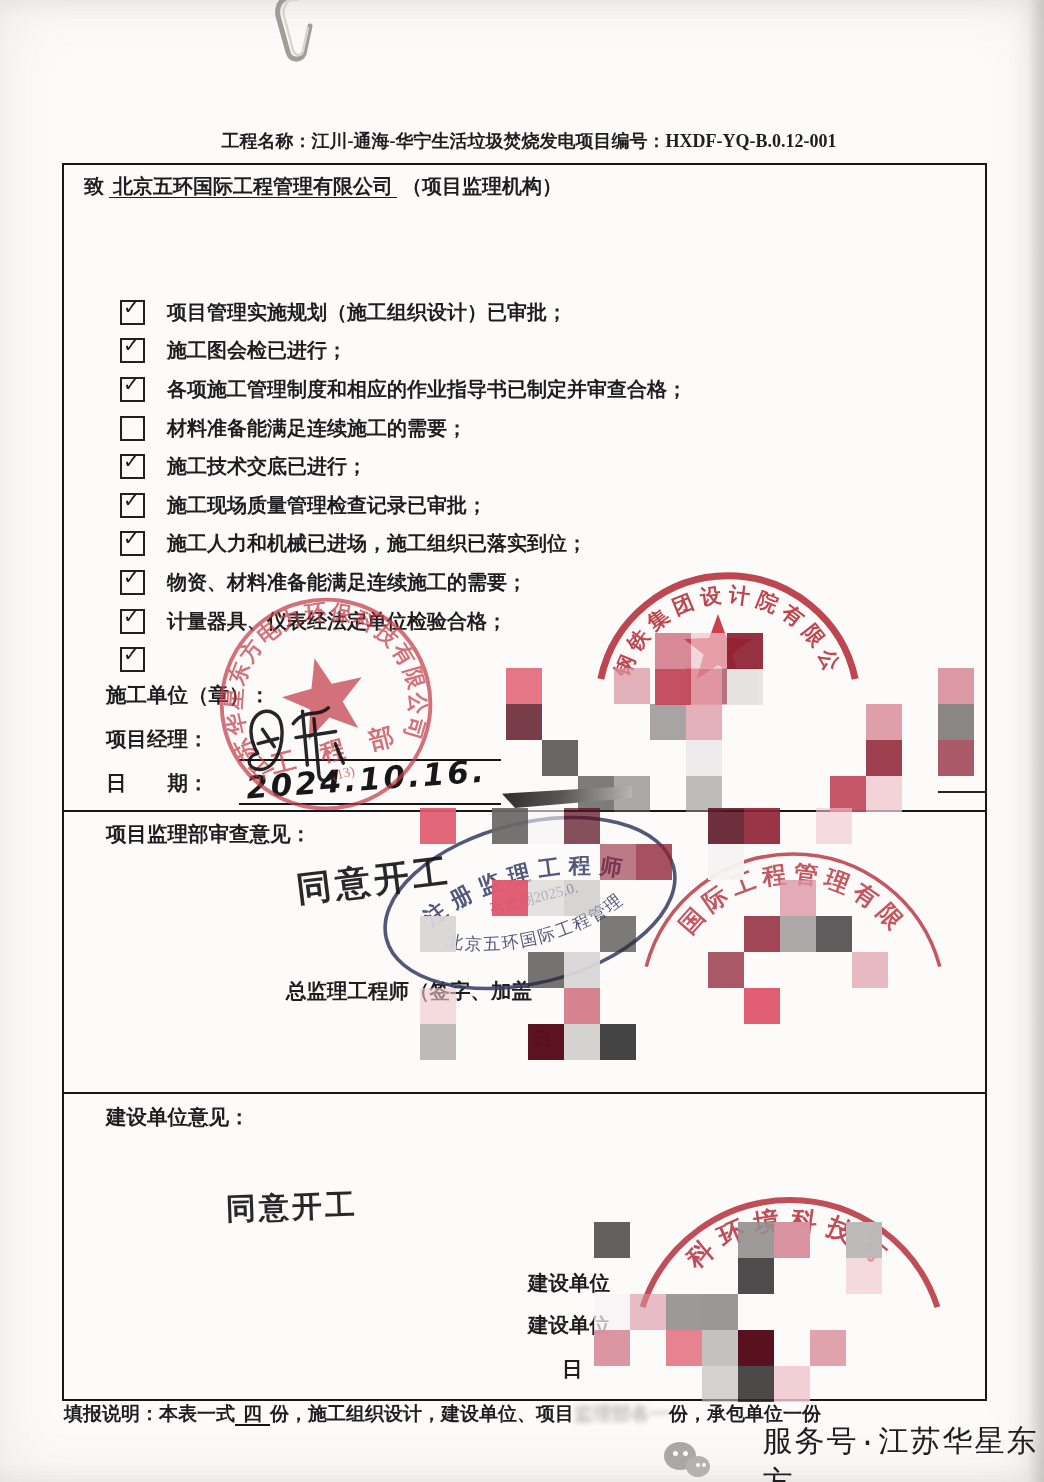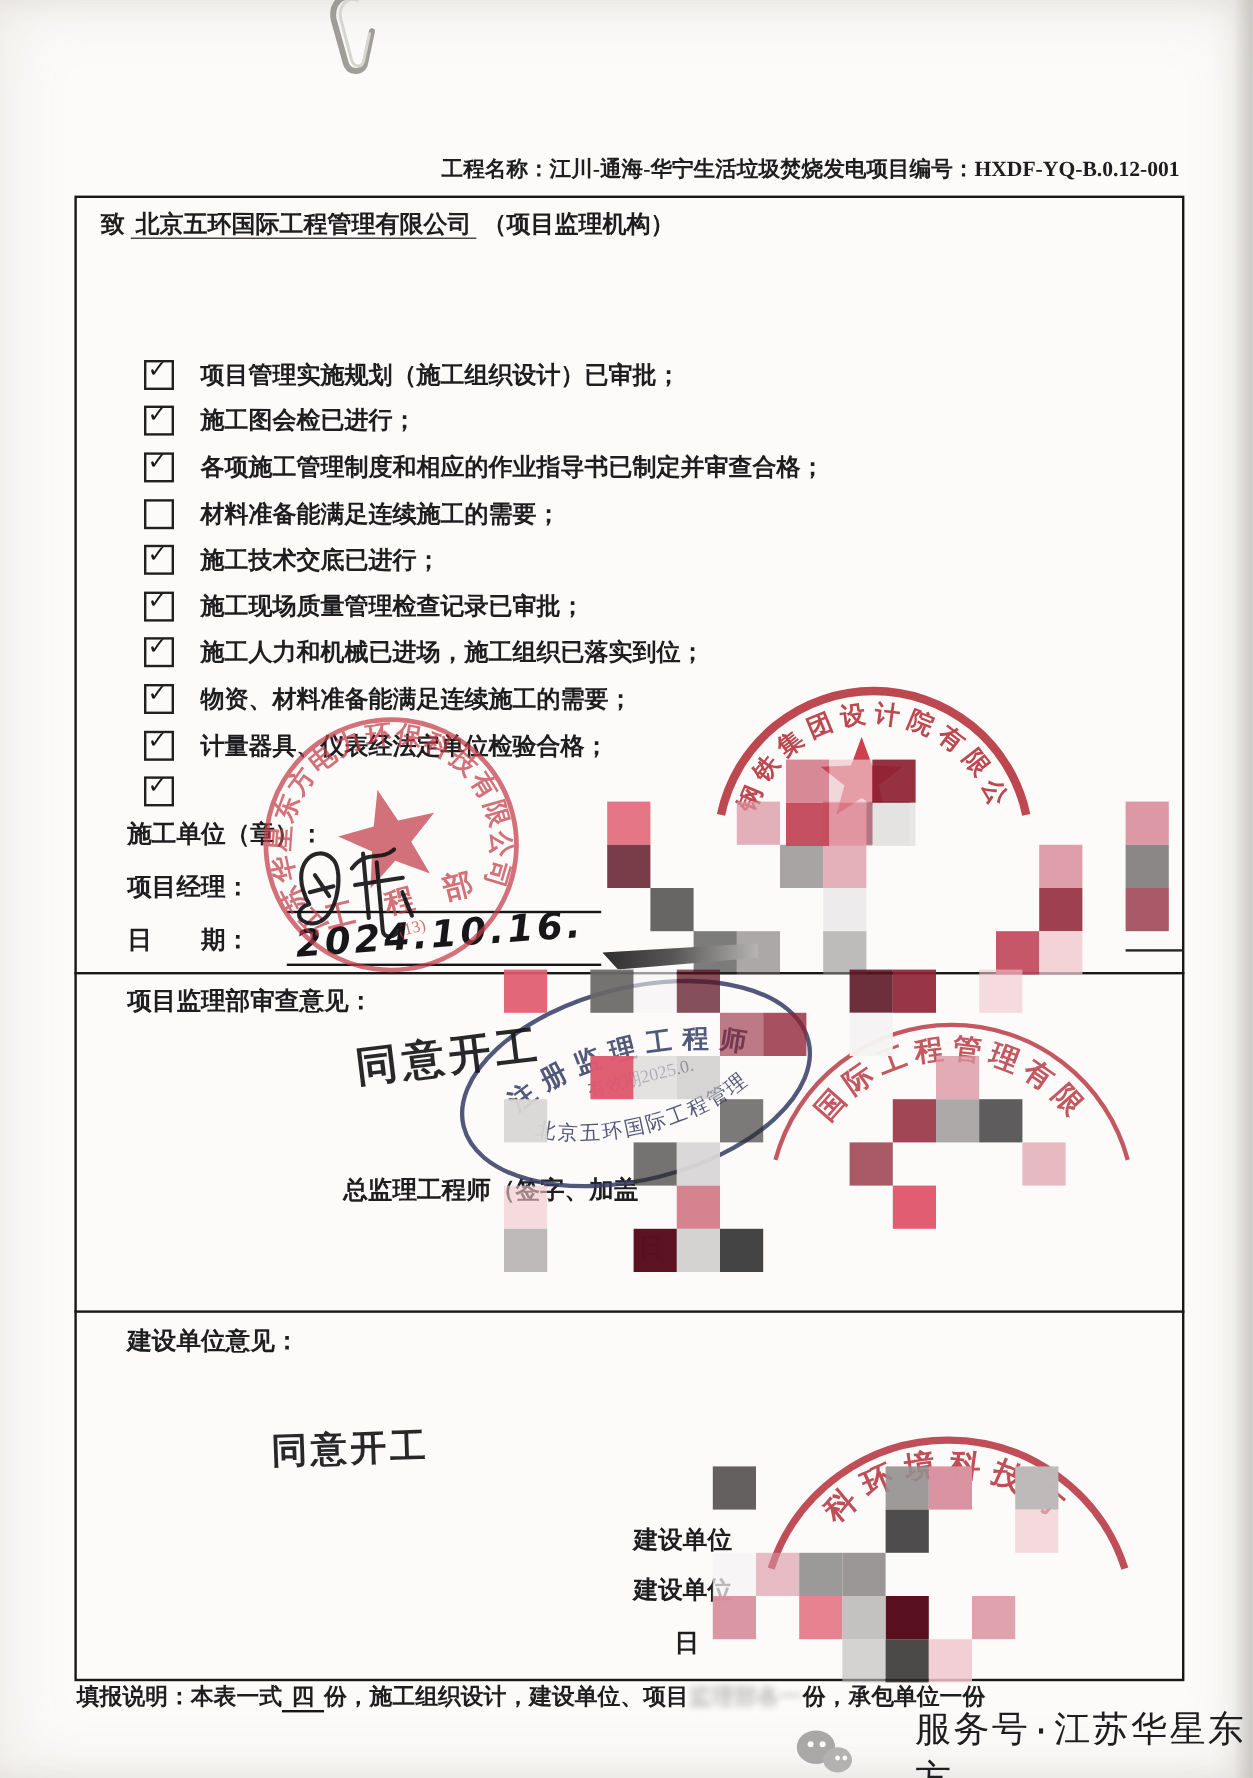--- a/index.html
+++ b/index.html
@@ -9,21 +9,21 @@
     box-shadow:inset 0 0 60px rgba(120,110,100,.12), inset -14px 0 22px rgba(90,85,80,.10);
     font-family:"Liberation Serif","DejaVu Serif",serif;color:#1e1e20;
   }
   .edge-right{position:absolute;right:0;top:0;width:16px;height:100%;
     background:linear-gradient(to left,rgba(70,65,60,.16),rgba(70,65,60,0));}
   
   .clip{position:absolute;left:258px;top:-4px;}
   
   .title{position:absolute;left:0;top:64px;width:100%;text-align:center;
     font-size:41px;font-weight:bold;letter-spacing:7px;}
-  .meta{position:absolute;left:75px;top:129px;width:908px;display:flex;justify-content:flex-end;
+  .meta{position:absolute;left:75px;top:129px;width:908px;display:flex;justify-content:center;
     font-size:18px;font-weight:600;}
   
   .formbox{position:absolute;left:62px;top:163px;width:921px;height:1234px;
     border:2.5px solid #181818;}
   .divider{position:absolute;left:-2px;right:-2px;height:0;border-top:2.5px solid #181818;}
   .toline{position:absolute;left:20px;top:8px;font-size:20px;font-weight:600;}
   .toline .u{border-bottom:1.6px solid #1e1e20;padding:0 4px;}
   .para{position:absolute;left:16px;top:44px;width:894px;font-size:20px;line-height:38px;
     text-indent:72px;font-weight:600;}
   .para .proj{font-size:22px;font-weight:bold;border-bottom:2px solid #151515;}

